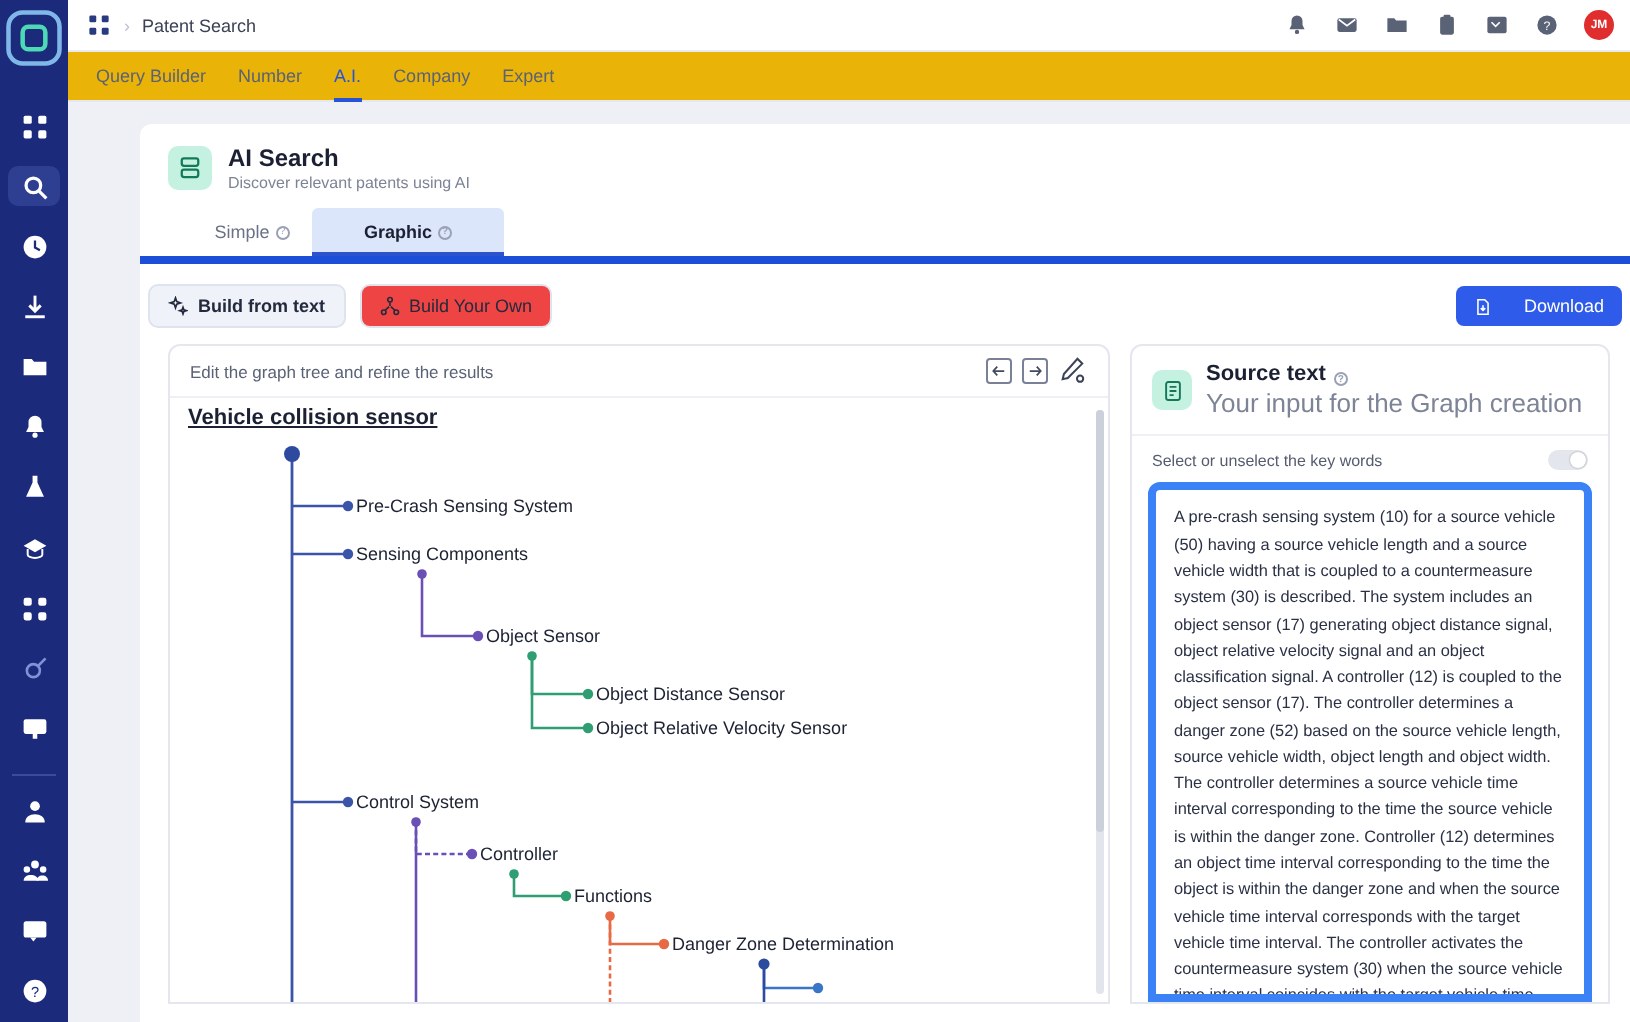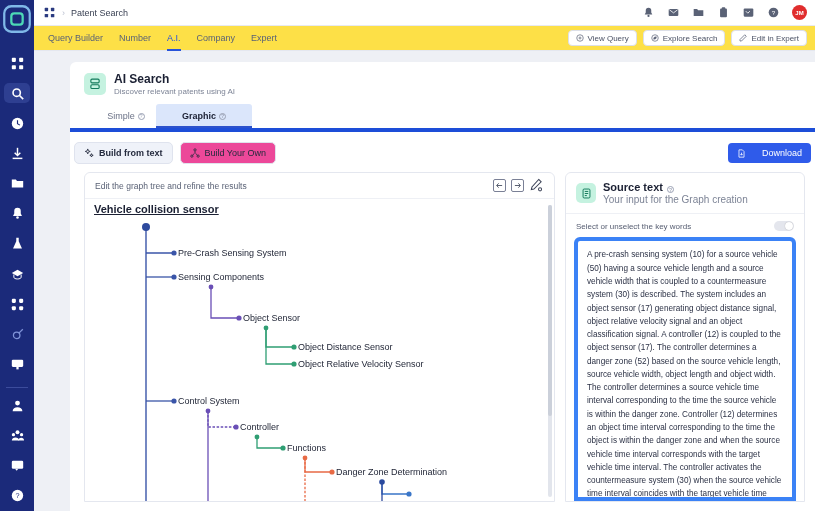--- a/index.html
+++ b/index.html
@@ -48,21 +48,21 @@
   .tb-icon svg { width: 11px; height: 11px; }
   .avatar {
     width: 15px; height: 15px; border-radius: 50%; background: #e02d2d;
     color: #fff; font-size: 6px; display: flex; align-items: center; justify-content: center;
     cursor: pointer; font-weight: bold;
   }
 
   
   .navtabs {
     position: absolute; left: 34px; top: 26px; right: 0; height: 25px;
-    background: #fde047; display: flex; align-items: center; padding-left: 6px;
+    background: #eab308; display: flex; align-items: center; padding-left: 6px;
     border-bottom: 1px solid #e4e7ef;
   }
   .navtab {
     font-size: 9px; color: #5a6276; padding: 0 8px; height: 25px;
     display: flex; align-items: center; cursor: pointer; position: relative;
   }
   .navtab.active { color: #2753d9; }
   .navtab.active::after {
     content: ""; position: absolute; left: 8px; right: 8px; bottom: 0; height: 2px; background: #2753d9;
   }
@@ -98,21 +98,21 @@
   }
   .subtab.active::after {
     content: ""; position: absolute; left: 0; right: 0; bottom: 0; height: 2px; background: #2c52cc;
   }
   .qmark { width: 7px; height: 7px; border: 1px solid #9aa1b4; border-radius: 50%;
            font-size: 5px; color: #9aa1b4; display: flex; align-items: center; justify-content: center; }
 
   .buildrow { display: flex; align-items: center; padding: 10px 4px 8px; }
   .build-btn {
     display: flex; align-items: center; gap: 5px; font-size: 9px; color: #242a3d;
-    border: 1px solid #e0e3ec; border-radius: 5px; background: #ec4899; padding: 5px 9px;
+    border: 1px solid #e0e3ec; border-radius: 5px; background: #ef4444; padding: 5px 9px;
     cursor: pointer; margin-right: 7px;
   }
   .build-btn.sel { background: #eff2f9; font-weight: bold; border-color: #dfe3ee; }
   .build-btn svg { width: 10px; height: 10px; }
   .dl-btn {
     margin-left: auto; display: flex; align-items: center; gap: 16px;
     background: #2f5bea; color: #fff; font-size: 9px; border-radius: 4px;
     padding: 5px 9px; cursor: pointer; border: none;
   }
   .dl-btn svg { width: 9px; height: 9px; }
@@ -157,21 +157,21 @@
     width: 240px; border: 1px solid #e4e7ef; border-radius: 6px 6px 0 0;
     background: #fff; display: flex; flex-direction: column; overflow: hidden;
   }
   .src-head { display: flex; align-items: center; padding: 8px 10px; border-bottom: 1px solid #eef0f5; }
   .src-ico {
     width: 20px; height: 20px; border-radius: 5px; background: #c5f2e0;
     display: flex; align-items: center; justify-content: center; margin-right: 7px;
   }
   .src-ico svg { width: 11px; height: 11px; color: #12795a; }
   .src-title { font-size: 11px; font-weight: bold; color: #1b2033; display: flex; align-items: flex-end; gap: 4px; }
-  .src-sub { font-size: 10px; color: #7d8496; margin-top: 1px; }
+  .src-sub { font-size: 13px; color: #7d8496; margin-top: 1px; }
   .src-toggle-row { display: flex; align-items: center; padding: 7px 10px 6px; }
   .src-toggle-lbl { font-size: 8px; color: #555c70; }
   .toggle {
     margin-left: auto; width: 20px; height: 10px; border-radius: 5px; background: #e4e6ed;
     position: relative; cursor: pointer;
   }
   .toggle::after {
     content: ""; position: absolute; right: 1px; top: 1px; width: 8px; height: 8px;
     border-radius: 50%; background: #fff; box-shadow: 0 0 1px rgba(0,0,0,.35);
   }
@@ -342,42 +342,20 @@
       <div class="avatar">JM</div>
     </div>
   </div>
 
   <div class="navtabs">
     <div class="navtab">Query Builder</div>
     <div class="navtab">Number</div>
     <div class="navtab active">A.I.</div>
     <div class="navtab">Company</div>
     <div class="navtab">Expert</div>
-    <div class="nav-actions">
-      <div class="nav-btn">
-        <svg viewBox="0 0 16 16" fill="none" stroke="#5a6276" stroke-width="1.4">
-            <circle cx="8" cy="8" r="6.5"></circle>
-            <circle cx="8" cy="8" r="2"></circle>
-          </svg>
-        <span>View Query</span>
-      </div>
-      <div class="nav-btn">
-        <svg viewBox="0 0 16 16" fill="none" stroke="#5a6276" stroke-width="1.4">
-            <circle cx="8" cy="8" r="6.5"></circle>
-            <path d="M10.5 5.5 6 7 5.5 10.5 10 9z" fill="#5a6276"></path>
-          </svg>
-        <span>Explore Search</span>
-      </div>
-      <div class="nav-btn">
-        <svg viewBox="0 0 16 16" fill="none" stroke="#5a6276" stroke-width="1.5">
-            <path d="M11.5 1.5 14.5 4.5 5 14H2v-3z"></path>
-          </svg>
-        <span>Edit in Expert</span>
-      </div>
-    </div>
   </div>
 
   <div class="page">
 
     <div class="page-head">
       <div class="page-ico">
         <svg viewBox="0 0 16 16" fill="none" stroke="currentColor" stroke-width="1.5">
             <rect x="2.5" y="1.5" width="11" height="5" rx="1.5"></rect>
             <rect x="2.5" y="9" width="11" height="5" rx="1.5"></rect>
           </svg>

